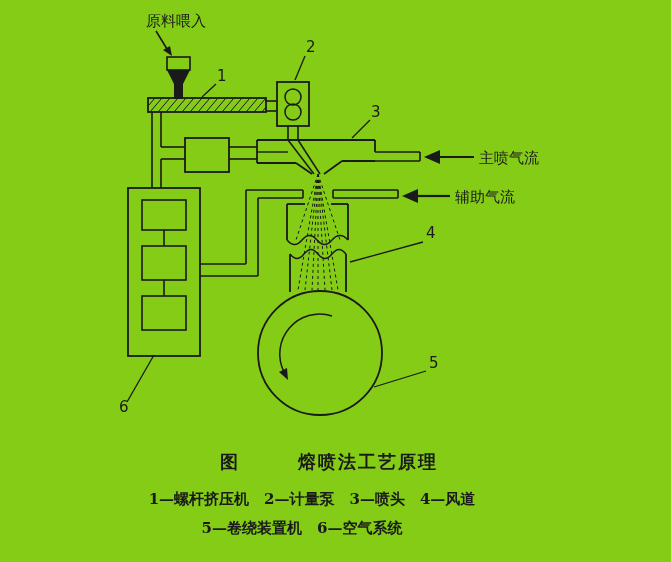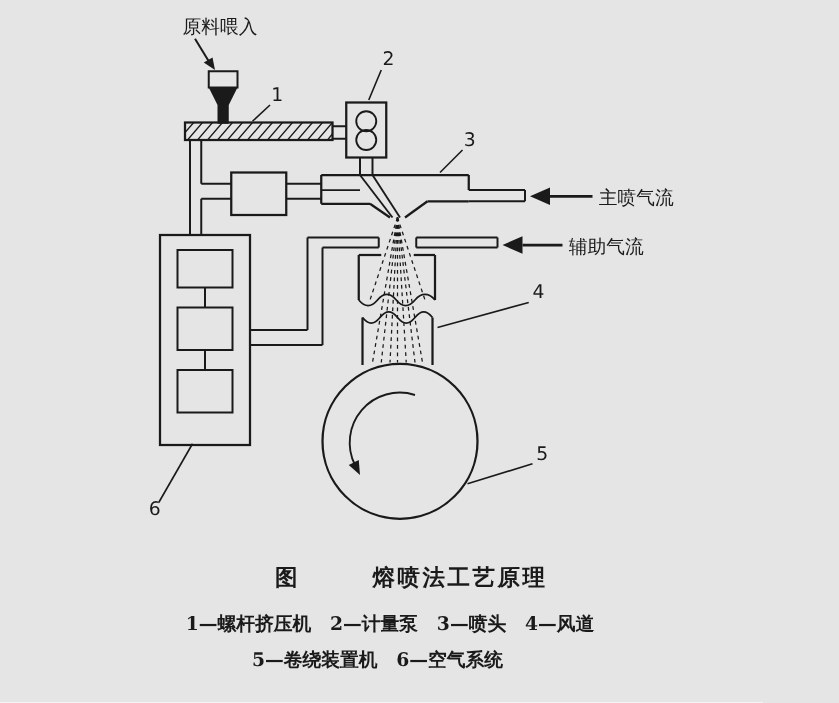--- a/index.html
+++ b/index.html
@@ -5,21 +5,21 @@
   html, body {
     margin: 0;
     padding: 0;
     background: #ffffff;
     font-family: "DejaVu Sans", "Liberation Sans", sans-serif;
   }
   .stage {
     position: relative;
     width: 671px;
     height: 562px;
-    background: #e5e5e5;
+    background: #84cc16;
     overflow: hidden;
   }
   svg text {
     fill: #1a1a1a;
     font-family: "DejaVu Sans", "Liberation Sans", sans-serif;
   }
   .label-cn { font-size: 15px; }
   .part-num { font-size: 15px; }
   .caption-big { font-size: 18px; font-weight: bold; letter-spacing: 2px; font-family: "DejaVu Serif", "Liberation Serif", serif; }
   .legend-txt { font-size: 15px; font-weight: 600; font-family: "DejaVu Serif", "Liberation Serif", serif; }

